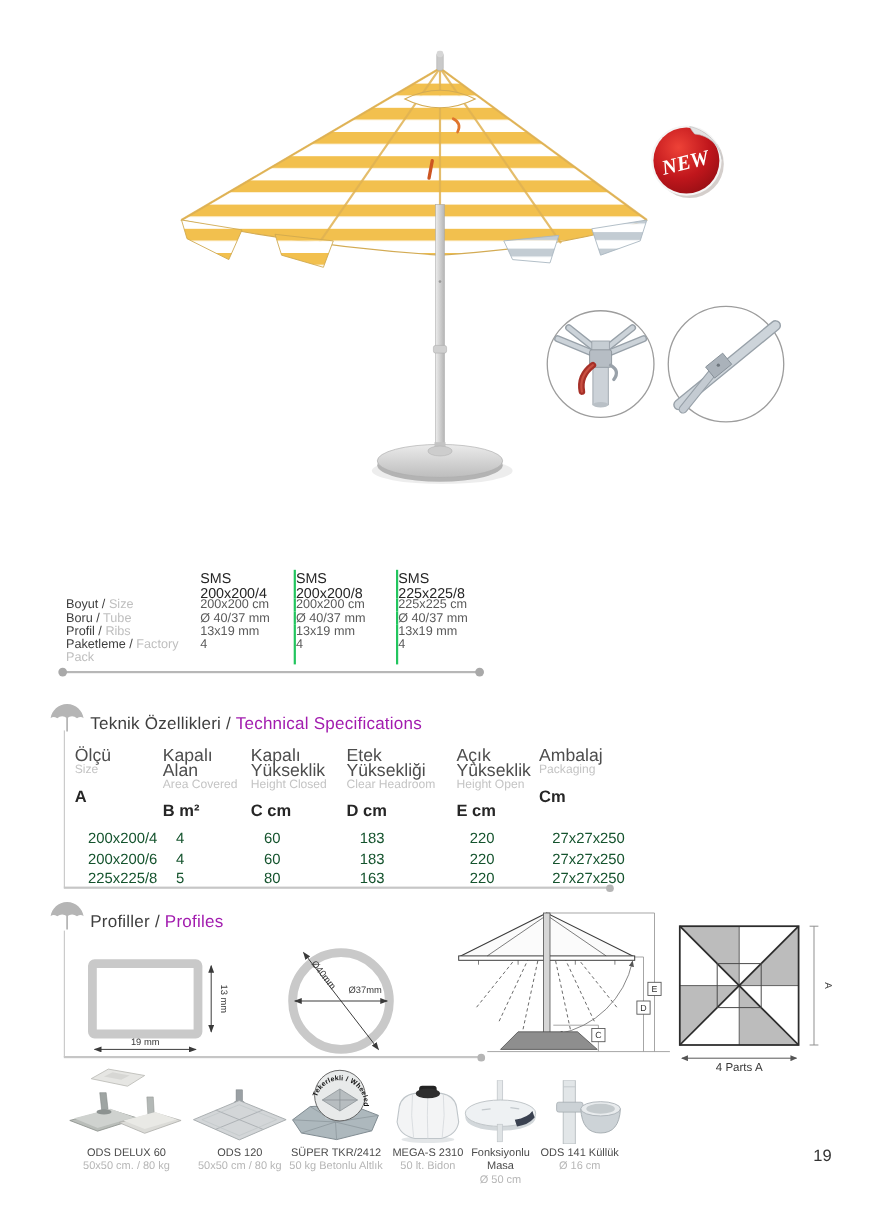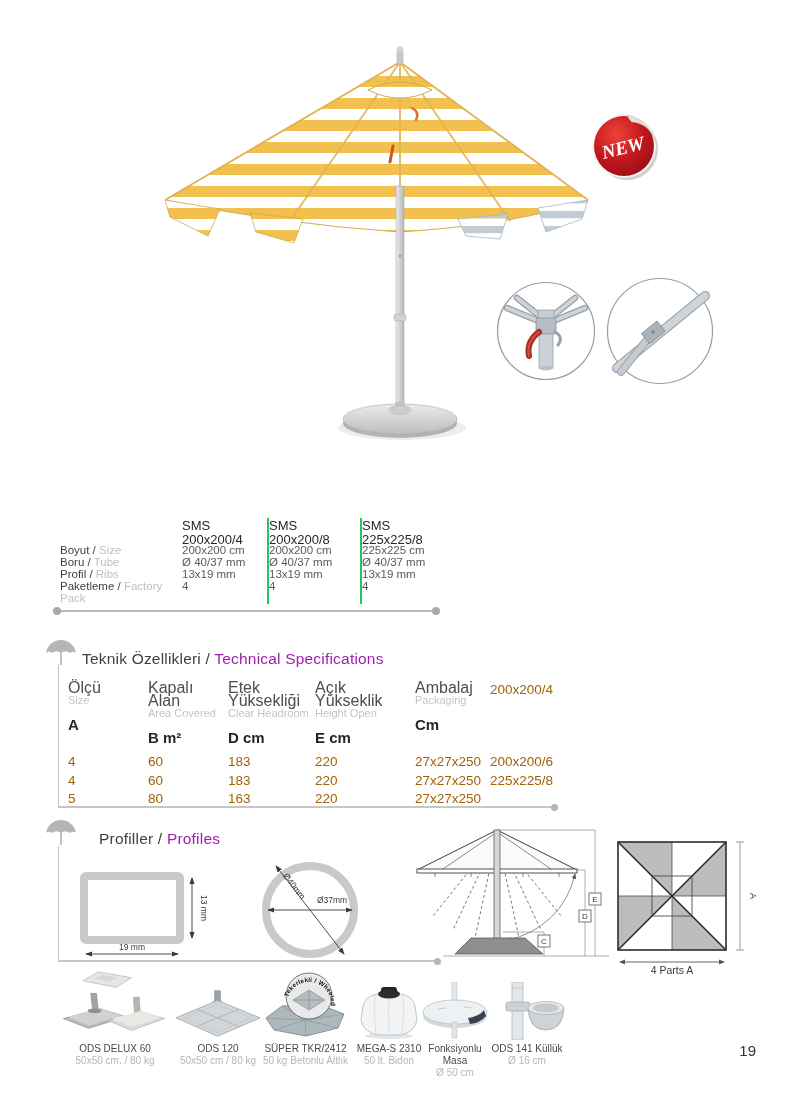--- a/index.html
+++ b/index.html
@@ -28,21 +28,21 @@
   .sms-table .lab .en{color:#bfbfbf;}
 
   
   .tech-table{position:absolute;left:68px;top:681px;display:grid;
     grid-template-columns:80px 80px 87px 100px 75px 95px;
     grid-auto-rows:auto;}
   .tech-table .thead{padding-bottom:7px;}
   .tech-table .h-tr{font-size:16px;color:#4d4d4d;line-height:13px;}
   .tech-table .h-en{font-size:11px;color:#c4c4c4;line-height:13px;}
   .tech-table .h-unit{font-size:15px;font-weight:700;color:#262626;padding-top:9px;}
-  .tech-table .tcell{font-size:13.5px;color:#a16207;line-height:18.5px;}
+  .tech-table .tcell{font-size:13.5px;color:#14532d;line-height:18.5px;margin-left:12px;}
 
   
   .product{position:absolute;top:966px;text-align:center;}
   .p-img{height:74px;display:flex;align-items:flex-end;justify-content:center;}
   .p-name{margin-top:3px;font-size:10px;color:#4a4a4a;line-height:12px;}
   .p-cap{font-size:10px;color:#b6b6b6;line-height:12px;}
 
   .page-num{position:absolute;left:700px;top:1042px;width:56px;text-align:right;
     font-size:15px;color:#333;}
 </style>
@@ -198,20 +198,25 @@
       <div class="h-tr">Ölçü</div>
         <div class="h-en">Size</div>
         <div class="h-unit">A</div>
     </div>
     <div class="thead">
       <div class="h-tr">Kapalı Alan</div>
         <div class="h-en">Area Covered</div>
         <div class="h-unit">B m²</div>
     </div>
     <div class="thead">
+      <div class="h-tr">Kapalı Yükseklik</div>
+        <div class="h-en">Height Closed</div>
+        <div class="h-unit">C cm</div>
+    </div>
+    <div class="thead">
       <div class="h-tr">Etek Yüksekliği</div>
         <div class="h-en">Clear Headroom</div>
         <div class="h-unit">D cm</div>
     </div>
     <div class="thead">
       <div class="h-tr">Açık Yükseklik</div>
         <div class="h-en">Height Open</div>
         <div class="h-unit">E cm</div>
     </div>
     <div class="thead">
@@ -243,21 +248,21 @@
   </div>
 
   <svg class="abs" style="left:44px;top:818px;" width="34" height="30" viewBox="0 0 34 30">
     <path d="M17,2 C9,2 3,8 2,15 Q4.5,12.5 8,15 Q12.5,11.5 17,15 Q21.5,11.5 26,15 Q29.5,12.5 32,15 C31,8 25,2 17,2 Z" fill="#b5b5b5"></path>
     <rect x="16.2" y="14" width="1.6" height="13" fill="#b5b5b5"></rect>
   </svg>
   <div class="vline" style="left:57.5px;top:846px;height:115px;"></div>
   <div class="vline" style="left:57.5px;top:960px;height:1.5px;width:380px;"></div>
   <div class="dot sm" style="left:434px;top:957.5px;"></div>
 
-  <div class="sec-title" style="left:99px;top:830px;">
+  <div class="sec-title" style="left:82px;top:830px;">
     <span class="t-tr">Profiller /</span> <span class="t-en">Profiles</span>
   </div>
 
   <svg class="abs" style="left:68px;top:866px;" width="155" height="95" viewBox="0 0 155 95">
     <defs>
       <marker id="ar-r" orient="auto-start-reverse" markerWidth="8" markerHeight="6" refX="7" refY="3" viewBox="0 0 8 6">
         <path d="M0,0 L8,3 L0,6 Z" fill="#3a3a3a"></path>
       </marker>
     </defs>
     <rect x="16" y="10" width="96" height="64" rx="2" fill="#ffffff" stroke="#c9c9c9" stroke-width="8"></rect>

